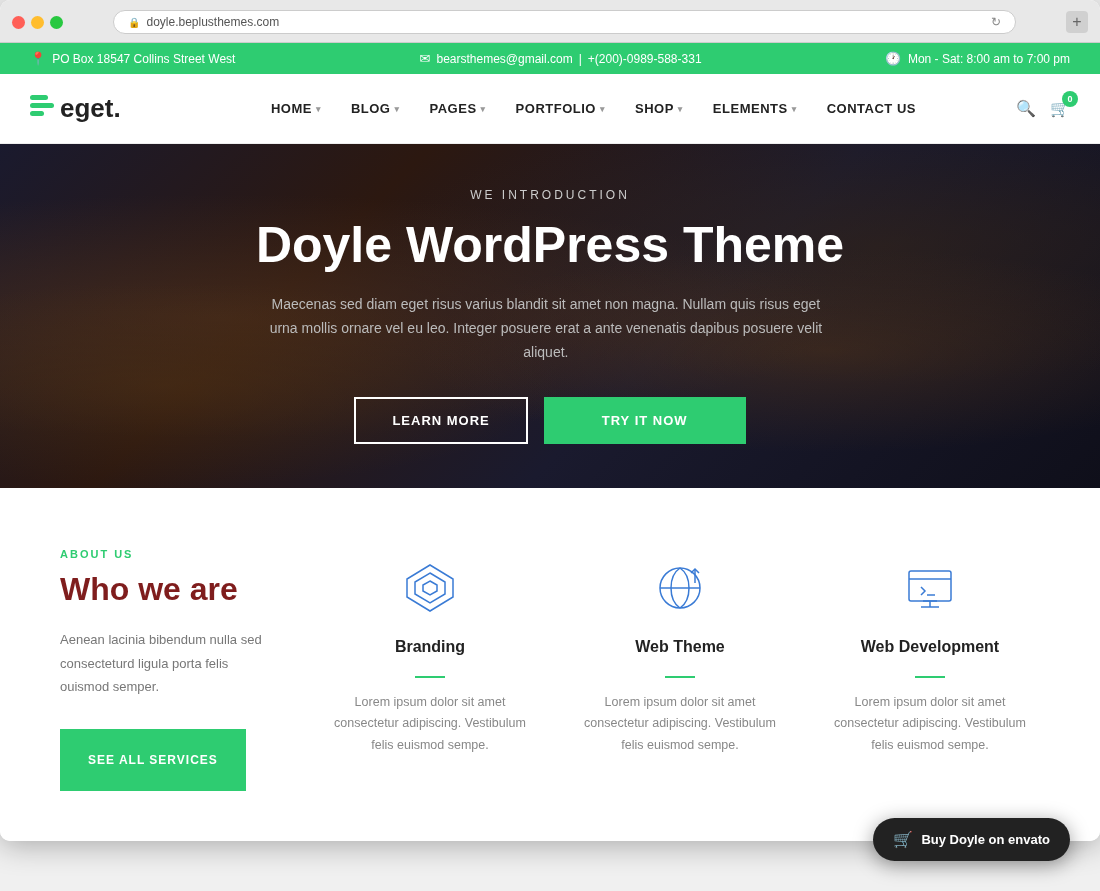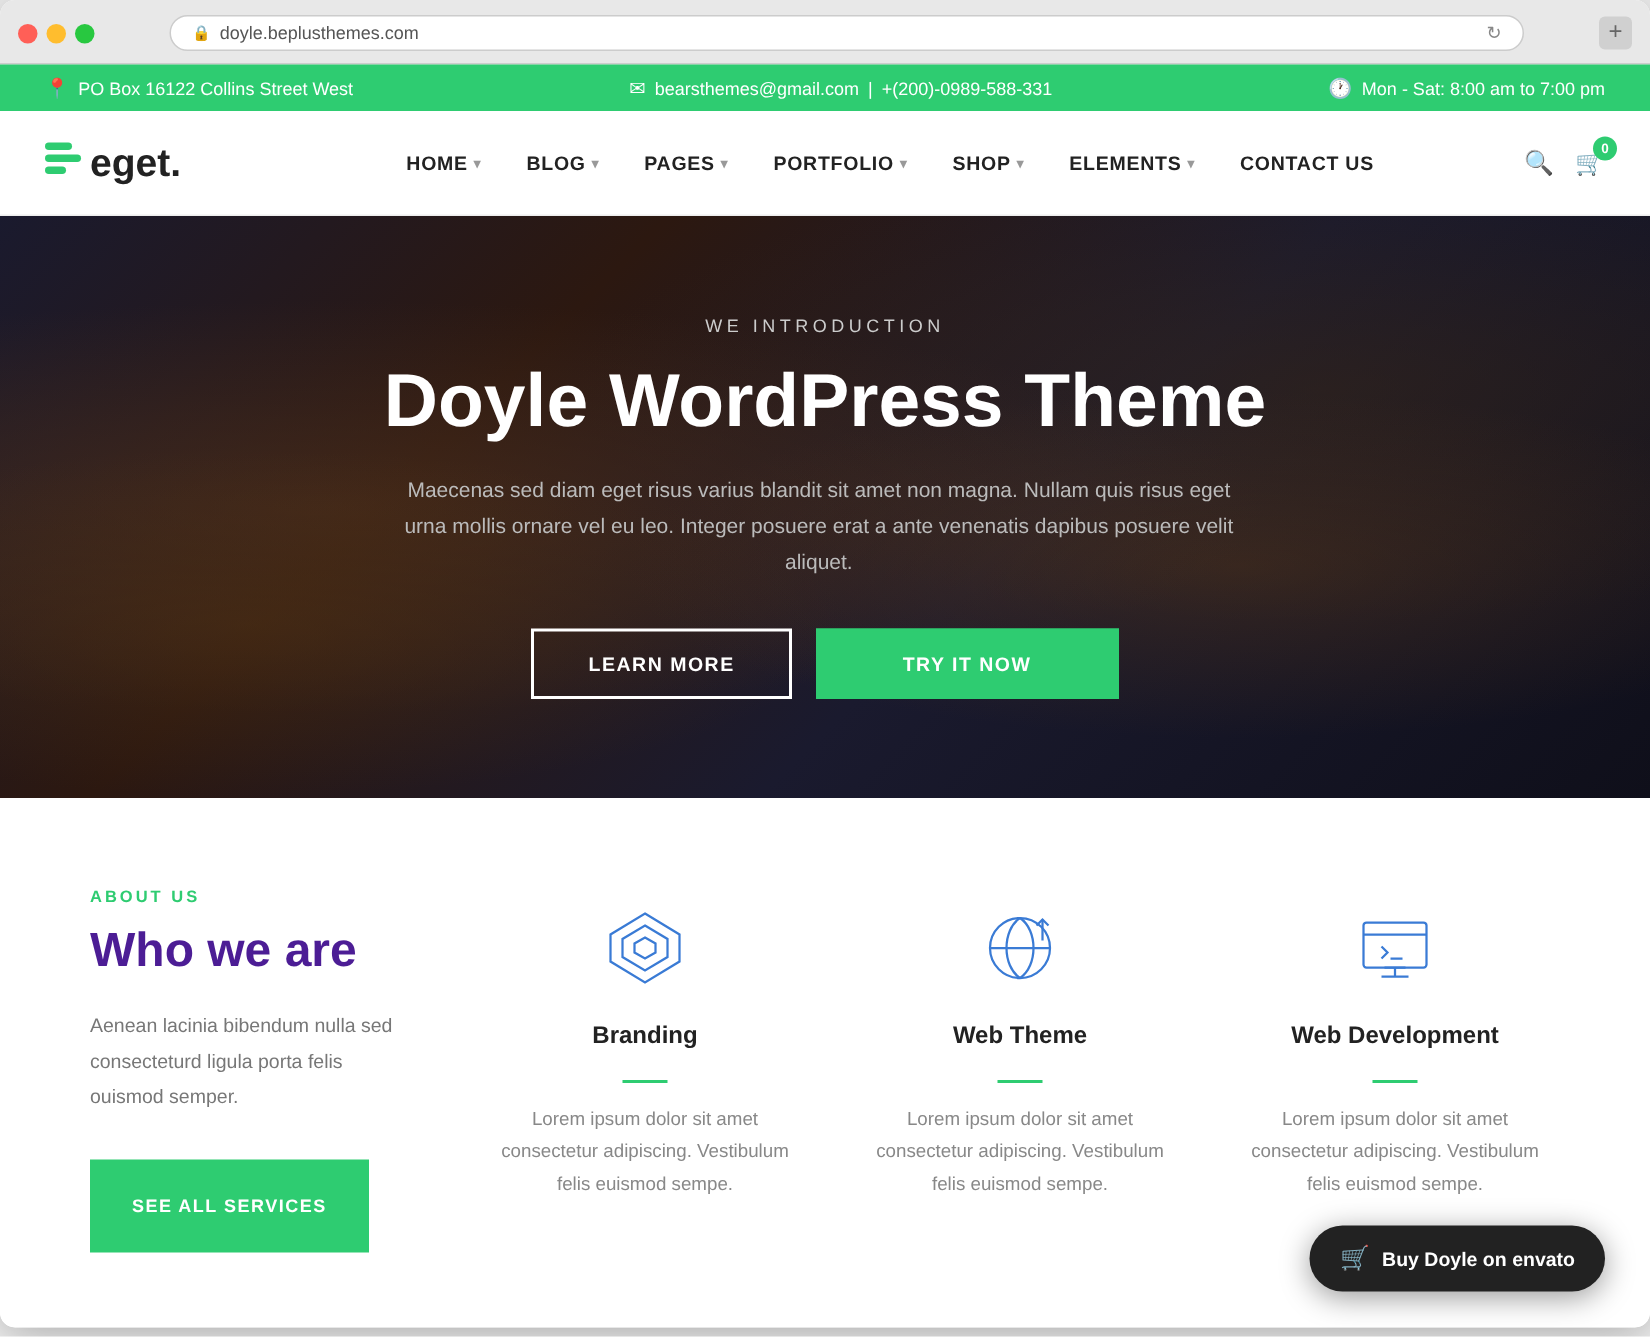--- a/index.html
+++ b/index.html
@@ -117,21 +117,21 @@
       font-size: 9px;
       width: 16px; height: 16px;
       border-radius: 50%;
       display: flex; align-items: center; justify-content: center;
       font-weight: 700;
     }
 
     
     .hero {
       position: relative;
-      height: 388px;
+      height: 344px;
       background: linear-gradient(to bottom, rgba(20,20,40,0.75) 0%, rgba(10,10,30,0.85) 100%);
       display: flex;
       align-items: center;
       justify-content: center;
       text-align: center;
       overflow: hidden;
     }
     .hero-bg {
       position: absolute;
       inset: 0;
@@ -214,21 +214,21 @@
       font-size: 11px;
       color: #2ecc71;
       text-transform: uppercase;
       letter-spacing: 2px;
       margin-bottom: 10px;
       font-weight: 600;
     }
     .section-title {
       font-size: 32px;
       font-weight: 700;
-      color: #4c1d95;
+      color: #7f1d1d;
       margin-bottom: 20px;
       line-height: 1.2;
     }
     .about-desc {
       font-size: 13px;
       color: #777;
       line-height: 1.8;
       margin-bottom: 30px;
     }
     .btn-green {
@@ -315,21 +315,21 @@
       <span class="lock-icon">🔒</span>
       <span>doyle.beplusthemes.com</span>
       <span class="reload-icon">↻</span>
     </div>
     <div class="new-tab-btn">+</div>
   </div>
 
   <div class="info-bar">
     <div class="info-bar-item">
       <span class="info-bar-icon">📍</span>
-      <span>PO Box 16122 Collins Street West</span>
+      <span>PO Box 18547 Collins Street West</span>
     </div>
     <div class="info-bar-item">
       <span class="info-bar-icon">✉</span>
       <span>bearsthemes@gmail.com</span>
       <span> | </span>
       <span>+(200)-0989-588-331</span>
     </div>
     <div class="info-bar-item">
       <span class="info-bar-icon">🕐</span>
       <span>Mon - Sat: 8:00 am to 7:00 pm</span>

